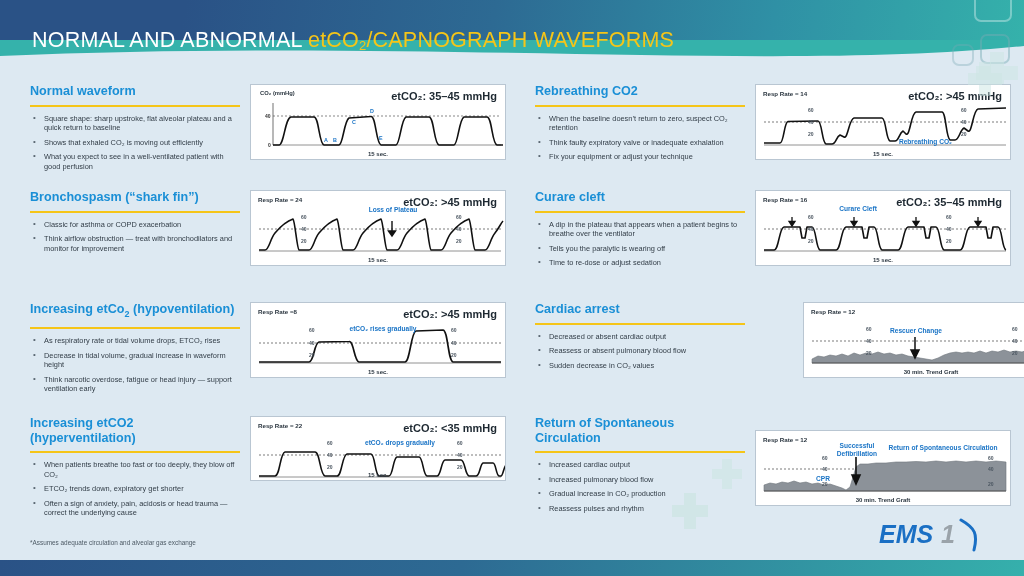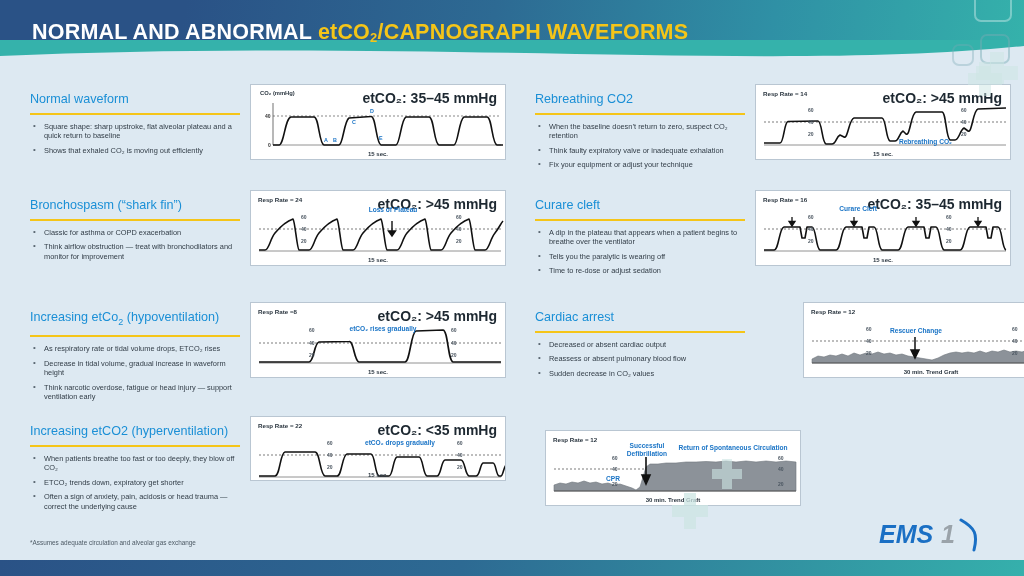--- a/index.html
+++ b/index.html
@@ -13,22 +13,22 @@
   
   .header-wrap { position:absolute; top:0; left:0; width:1024px; height:76px; overflow:hidden; }
   .header-band {
     position:absolute; top:0; left:0; width:1024px; height:62px;
     background:linear-gradient(100deg,#2a5286 0%,#2a5286 18%,#2d6a93 48%,#2f90a5 75%,#35b2ab 100%);
   }
   .header-curve {
     position:absolute; top:40px; left:0; width:1024px; height:36px;
   }
   .header-title {
-    position:absolute; top:20px; left:32px;
-    font-size:21.5px; font-weight:bold; letter-spacing:.2px;
+    position:absolute; top:28px; left:32px;
+    font-size:21.5px; font-weight:normal; letter-spacing:.2px;
     color:#ffffff; white-space:nowrap;
   }
   .header-title .accent { color:#f5c518; }
   .header-title sub { font-size:13px; vertical-align:baseline; position:relative; top:3px; }
 
   .hdr-sq {
     position:absolute; border:2px solid rgba(255,255,255,.35);
     border-radius:7px; background:transparent;
   }
 
@@ -38,43 +38,42 @@
     display:block; position:absolute; background:#cde6e4;
   }
   .cross .h { left:0; top:33%; width:100%; height:34%; }
   .cross .v { top:0; left:33%; height:100%; width:34%; }
 
   
   .grid { position:absolute; top:78px; left:0; width:1024px; height:430px; }
   .sect { position:absolute; display:flex; }
   .txtcol { width:210px; flex:0 0 210px; }
   .sec-title {
-    color:#1a8fd6; font-size:12.6px; font-weight:normal; line-height:14.5px;
+    color:#1a8fd6; font-size:12.6px; font-weight:bold; line-height:14.5px;
     padding-bottom:4px;
-    margin-top:8px;
   }
   .sec-title sub { font-size:9px; }
   .rule { height:2px; background:#f5c518; width:210px; margin:2px 0 7px 0; }
   ul.bullets { list-style:none; }
   ul.bullets li {
     position:relative; padding-left:14px; margin-bottom:5px;
     font-size:7.4px; line-height:9.6px; color:#313c46;
   }
   ul.bullets li::before {
     content:"•"; position:absolute; left:3px; top:-1px; color:#5a6772; font-size:8px;
   }
 
   
   .chart-card {
     background:#ffffff; border:1px solid #b9c6d2; margin-left:10px;
     position:relative; overflow:hidden;
   }
   .chart-card .lbl { position:absolute; white-space:nowrap; }
   .lbl-rr { left:7px; top:5px; font-size:6.2px; color:#2b3640; font-weight:bold; }
-  .lbl-etco { right:8px; top:5px; font-size:14px; color:#1d2831; font-weight:bold; }
+  .lbl-etco { right:8px; top:5px; font-size:11px; color:#1d2831; font-weight:bold; }
   .lbl-yaxis { left:9px; top:5px; font-size:5.8px; color:#2b3640; font-weight:bold; }
   .lbl-note {
     font-size:6.6px; color:#1a74c6; font-weight:bold; text-align:center;
   }
   .lbl-foot {
     position:absolute; bottom:2px; left:0; width:100%; text-align:center;
     font-size:6px; color:#2b3640; font-weight:bold;
   }
   svg.wave { position:absolute; left:0; top:0; }
 
@@ -114,20 +113,21 @@
 
 <div class="grid">
 
   <div class="sect" style="left:30px; top:6px;">
     <div class="txtcol">
       <div class="sec-title">Normal waveform</div>
       <div class="rule"></div>
       <ul class="bullets">
         <li>Square shape: sharp upstroke, flat alveolar plateau and a quick return to baseline</li>
         <li>Shows that exhaled CO₂ is moving out efficiently</li>
+        <li>What you expect to see in a well-ventilated patient with good perfusion</li>
       </ul>
     </div>
     <div class="chart-card" style="width:256px; height:76px;">
       <div class="lbl lbl-yaxis">CO₂ (mmHg)</div>
       <div class="lbl lbl-etco">etCO₂: 35–45 mmHg</div>
       <svg class="wave" width="256" height="76" viewBox="0 0 256 76">
         <line x1="22" y1="18" x2="22" y2="60" stroke="#333" stroke-width="0.7"></line>
         <line x1="22" y1="60" x2="250" y2="60" stroke="#777" stroke-width="0.8"></line>
         <line x1="22" y1="31" x2="250" y2="31" stroke="#555" stroke-width="0.7" stroke-dasharray="2,2"></line>
         <path d="M22,60 L28,60 C33,60 34,33 40,32 L63,32 C68,32 68,59 73,60 L88,60 C92,60 93,36 98,33 L120,31.5 C125,31 125,59 130,60 L145,60 C149,60 150,34 155,32 L178,32 C183,32 183,59 188,60 L203,60 C207,60 208,34 213,32 L236,32 C241,32 241,59 246,60 L252,60" fill="none" stroke="#111" stroke-width="1.6" stroke-linejoin="round"></path>
@@ -330,20 +330,33 @@
         <text x="206" y="28" font-size="5" fill="#4a5560" font-family="Liberation Sans, sans-serif" font-weight="bold">60</text>
         <text x="206" y="40" font-size="5" fill="#4a5560" font-family="Liberation Sans, sans-serif" font-weight="bold">40</text>
         <text x="206" y="52" font-size="5" fill="#4a5560" font-family="Liberation Sans, sans-serif" font-weight="bold">20</text>
       </svg>
       <div class="lbl lbl-note" style="left:96px; top:22px; position:absolute; width:106px;">etCO₂ drops gradually</div>
       <div class="lbl-foot">15 sec.</div>
     </div>
   </div>
 
   <div class="sect" style="left:535px; top:338px;">
+    <div class="txtcol">
+      <div class="sec-title">
+        <div>Return of Spontaneous</div>
+        <div>Circulation</div>
+      </div>
+      <div class="rule"></div>
+      <ul class="bullets">
+        <li>Increased cardiac output</li>
+        <li>Increased pulmonary blood flow</li>
+        <li>Gradual increase in CO₂ production</li>
+        <li>Reassess pulses and rhythm</li>
+      </ul>
+    </div>
     <div class="chart-card" style="width:256px; height:76px; margin-top:14px;">
       <div class="lbl lbl-rr">Resp Rate = 12</div>
       <svg class="wave" width="256" height="76" viewBox="0 0 256 76">
         <line x1="8" y1="38" x2="250" y2="38" stroke="#444" stroke-width="0.7" stroke-dasharray="2,2"></line>
         <path d="M8,54 L14,52 L20,53 L26,51 L32,52 L38,50 L44,52 L50,51 L56,53 L62,52 L68,54 L74,53 L80,55 L86,57 L90,59 L94,56 L97,46 L100,36 L104,33 L112,33 L120,32 L130,32 L140,31 L150,31 L160,30.5 L170,31 L180,30 L190,31 L200,30 L210,31 L220,30 L230,31 L240,30 L250,31 L250,60 L8,60 Z" fill="#8c9299" stroke="#6f757c" stroke-width="0.6"></path>
         <line x1="8" y1="60" x2="250" y2="60" stroke="#555" stroke-width="1.1"></line>
         <text x="66" y="29" font-size="5" fill="#4a5560" font-family="Liberation Sans, sans-serif" font-weight="bold">60</text>
         <text x="66" y="40" font-size="5" fill="#4a5560" font-family="Liberation Sans, sans-serif" font-weight="bold">40</text>
         <text x="66" y="55" font-size="5" fill="#4a5560" font-family="Liberation Sans, sans-serif" font-weight="bold">20</text>
         <text x="232" y="29" font-size="5" fill="#4a5560" font-family="Liberation Sans, sans-serif" font-weight="bold">60</text>

